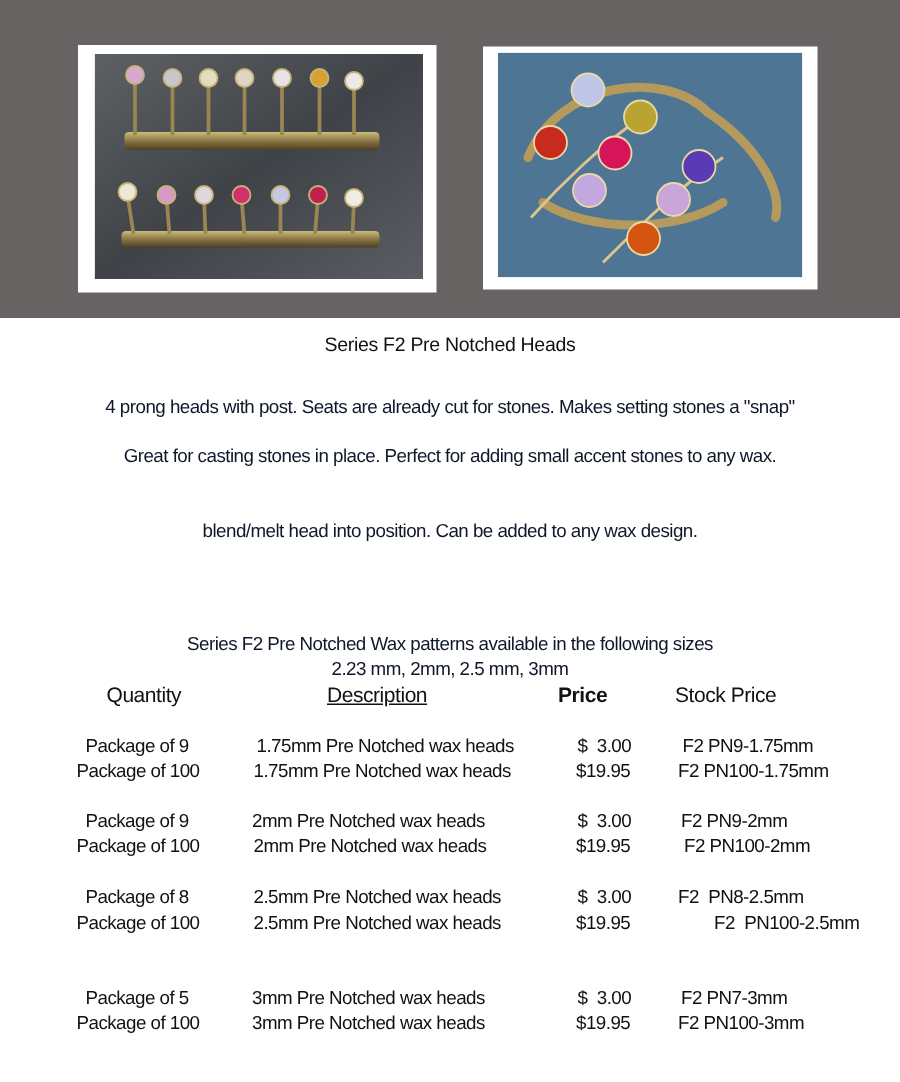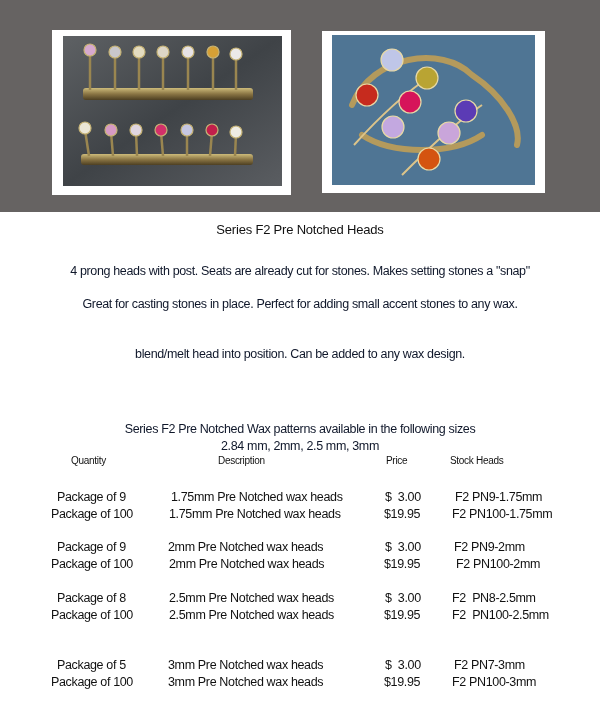--- a/index.html
+++ b/index.html
@@ -17,21 +17,21 @@
     position: absolute; left: 0; width: 600px; top: 222px; text-align: center;
     font-size: 13px; letter-spacing: -0.2px; color: #111;
   }
   .para {
     position: absolute; left: 0; width: 600px; text-align: center;
     font-size: 12.5px; line-height: 17px; letter-spacing: -0.35px; color: #0f172a;
   }
   .para span { display: block; }
 
   .th, .td { position: absolute; white-space: nowrap; font-size: 12.5px; letter-spacing: -0.35px; color: #111; }
-  .th { font-size: 10px; letter-spacing: -0.3px; }
+  .th { font-size: 14px; letter-spacing: -0.3px; }
 </style>
 </head>
 <body>
 
 <div class="banner"></div>
 
 <div class="frame" style="left:52px;top:30px;width:239px;height:165px;"></div>
 <div class="photo" style="left:63px;top:36px;width:219px;height:150px;">
   <svg viewBox="0 0 219 150" preserveAspectRatio="none" aria-hidden="true">
     <defs>
@@ -121,28 +121,28 @@
   <span>4 prong heads with post. Seats are already cut for stones. Makes setting stones a "snap"</span>
 </div>
 <div class="para" style="top:296px;">
   <span>Great for casting stones in place. Perfect for adding small accent stones to any wax.</span>
 </div>
 <div class="para" style="top:346px;">
   <span>blend/melt head into position. Can be added to any wax design.</span>
 </div>
 <div class="para" style="top:397px;margin-top:24px;">
   <span>Series F2 Pre Notched Wax patterns available in the following sizes</span>
-  <span>2.84 mm, 2mm, 2.5 mm, 3mm</span>
+  <span>2.23 mm, 2mm, 2.5 mm, 3mm</span>
 </div>
 
 <div>
   <div class="th" style="left:71px;top:455px;">Quantity</div>
-  <div class="th" style="left:218px;top:455px;">Description</div>
-  <div class="th" style="left:386px;top:455px;">Price</div>
-  <div class="th" style="left:450px;top:455px;">Stock Heads</div>
+  <div class="th" style="left:218px;top:455px;text-decoration:underline;">Description</div>
+  <div class="th" style="left:372px;top:455px;font-weight:bold;">Price</div>
+  <div class="th" style="left:450px;top:455px;">Stock Price</div>
 
   <div class="td" style="left:57px;top:490px;">Package of 9</div>
   <div class="td" style="left:171px;top:490px;">1.75mm Pre Notched wax heads</div>
   <div class="td" style="left:385px;top:490px;white-space:pre;">$  3.00</div>
   <div class="td" style="left:455px;top:490px;">F2 PN9-1.75mm</div>
 
   <div class="td" style="left:51px;top:507px;">Package of 100</div>
   <div class="td" style="left:169px;top:507px;">1.75mm Pre Notched wax heads</div>
   <div class="td" style="left:384px;top:507px;white-space:pre;">$19.95</div>
   <div class="td" style="left:452px;top:507px;">F2 PN100-1.75mm</div>
@@ -158,21 +158,21 @@
   <div class="td" style="left:456px;top:557px;">F2 PN100-2mm</div>
 
   <div class="td" style="left:57px;top:591px;">Package of 8</div>
   <div class="td" style="left:169px;top:591px;">2.5mm Pre Notched wax heads</div>
   <div class="td" style="left:385px;top:591px;white-space:pre;">$  3.00</div>
   <div class="td" style="left:452px;top:591px;white-space:pre;">F2  PN8-2.5mm</div>
 
   <div class="td" style="left:51px;top:608px;">Package of 100</div>
   <div class="td" style="left:169px;top:608px;">2.5mm Pre Notched wax heads</div>
   <div class="td" style="left:384px;top:608px;white-space:pre;">$19.95</div>
-  <div class="td" style="left:452px;top:608px;white-space:pre;">F2  PN100-2.5mm</div>
+  <div class="td" style="left:476px;top:608px;white-space:pre;">F2  PN100-2.5mm</div>
 
   <div class="td" style="left:57px;top:658px;">Package of 5</div>
   <div class="td" style="left:168px;top:658px;">3mm Pre Notched wax heads</div>
   <div class="td" style="left:385px;top:658px;white-space:pre;">$  3.00</div>
   <div class="td" style="left:454px;top:658px;">F2 PN7-3mm</div>
 
   <div class="td" style="left:51px;top:675px;">Package of 100</div>
   <div class="td" style="left:168px;top:675px;">3mm Pre Notched wax heads</div>
   <div class="td" style="left:384px;top:675px;white-space:pre;">$19.95</div>
   <div class="td" style="left:452px;top:675px;">F2 PN100-3mm</div>

